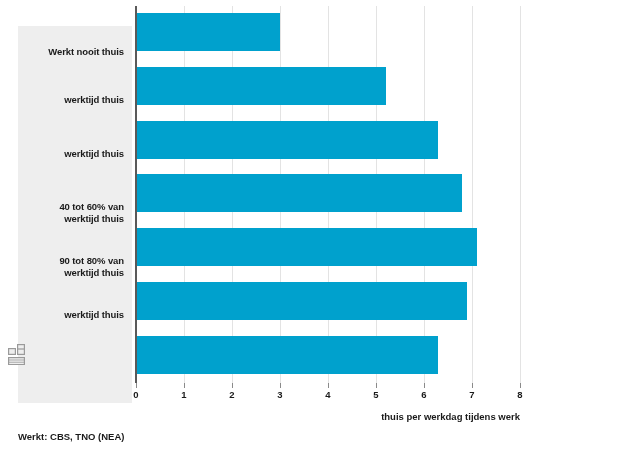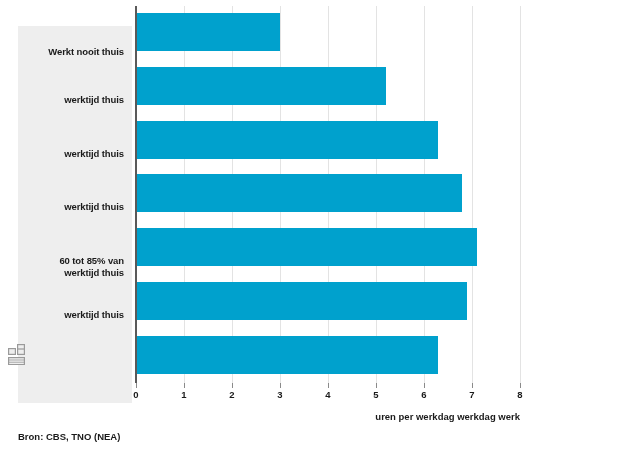--- a/index.html
+++ b/index.html
@@ -128,24 +128,25 @@
       <div class="cat-label" style="top: 19.9px;">
         <div>Werkt nooit thuis</div>
       </div>
       <div class="cat-label" style="top: 67.7px;">
         <div>werktijd thuis</div>
       </div>
       <div class="cat-label" style="top: 121.5px;">
         <div>werktijd thuis</div>
       </div>
       <div class="cat-label" style="top: 175.3px;">
+        <div>40 tot 60% van</div>
         <div>werktijd thuis</div>
       </div>
       <div class="cat-label" style="top: 229.1px;">
-        <div>60 tot 85% van</div>
+        <div>90 tot 80% van</div>
         <div>werktijd thuis</div>
       </div>
       <div class="cat-label" style="top: 282.9px;">
         <div>werktijd thuis</div>
       </div>
     </div>
 
   <div id="plot-area">
       <div class="gridline" style="left: 48px;"></div>
       <div class="gridline" style="left: 96px;"></div>
@@ -187,23 +188,23 @@
       <rect x="11" y="1" width="8" height="11"></rect>
       <rect x="12.2" y="2.2" width="5.6" height="3.2" fill="#eeeeee"></rect>
       <rect x="12.2" y="6.6" width="5.6" height="4.2" fill="#eeeeee"></rect>
       <rect x="2" y="14" width="17" height="8"></rect>
       <rect x="3.2" y="15.2" width="14.6" height="1.4" fill="#eeeeee"></rect>
       <rect x="3.2" y="17.4" width="14.6" height="1.4" fill="#eeeeee"></rect>
       <rect x="3.2" y="19.6" width="14.6" height="1.4" fill="#eeeeee"></rect>
     </g>
   </svg>
 
-  <div id="x-axis-title">uren per werkdag werkdag werk</div>
-
-  <div id="source-note">Bron: CBS, TNO (NEA)</div>
+  <div id="x-axis-title">thuis per werkdag tijdens werk</div>
+
+  <div id="source-note">Werkt: CBS, TNO (NEA)</div>
 
 <div class="tick-mark" style="left: 136px;"></div>
     <div class="tick-label" style="left: 136px;">0</div>
     <div class="tick-mark" style="left: 184px;"></div>
     <div class="tick-label" style="left: 184px;">1</div>
     <div class="tick-mark" style="left: 232px;"></div>
     <div class="tick-label" style="left: 232px;">2</div>
     <div class="tick-mark" style="left: 280px;"></div>
     <div class="tick-label" style="left: 280px;">3</div>
     <div class="tick-mark" style="left: 328px;"></div>

